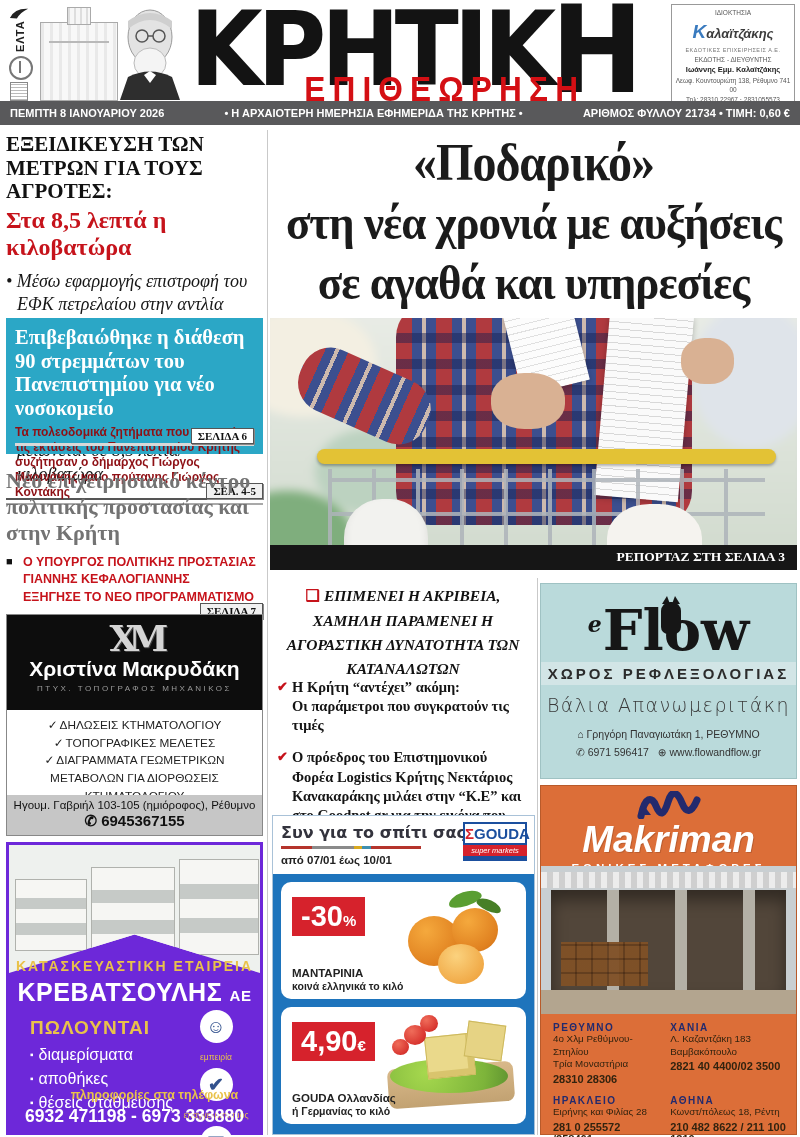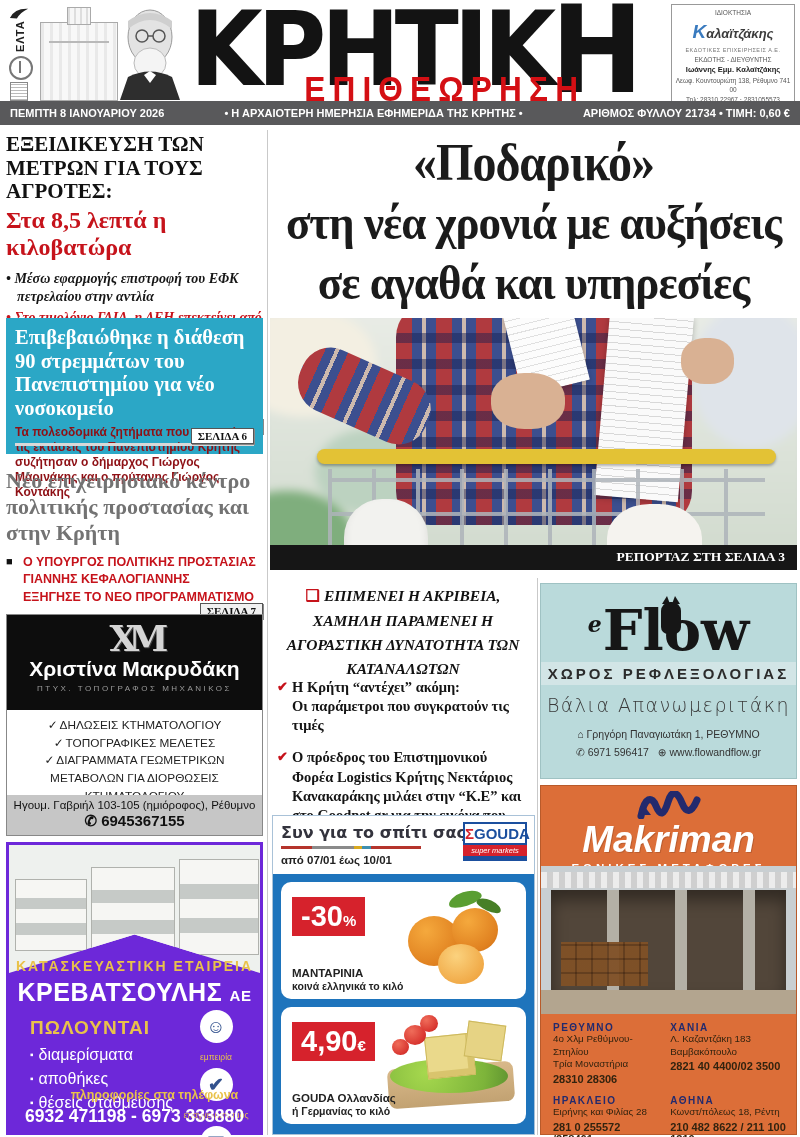--- a/index.html
+++ b/index.html
@@ -38,21 +38,21 @@
   .strip{position:absolute;left:0;right:0;top:101px;height:24px;background:#59595b;color:#fff;
          display:flex;justify-content:space-between;align-items:center;padding:0 10px;
          font-weight:bold;font-size:11px;box-sizing:border-box;}
   
   .vdiv1{position:absolute;left:267px;top:130px;bottom:2px;width:1px;background:#c9c9c9;}
   .vdiv2{position:absolute;left:537px;top:578px;bottom:2px;width:1px;background:#c9c9c9;}
   .a1{position:absolute;left:6px;top:133px;width:257px;}
   .a1-title{font-family:"Liberation Serif",serif;font-weight:bold;font-size:21px;line-height:1.12;color:#111;}
   .a1-sub{font-family:"Liberation Serif",serif;font-weight:bold;font-size:24px;color:#c6131b;margin-top:3px;}
   .bullets{margin-top:9px;}
-  .bullet{font-family:"Liberation Serif",serif;font-style:italic;font-weight:bold;font-size:14px;
+  .bullet{font-family:"Liberation Serif",serif;font-style:italic;font-weight:normal;font-size:18px;
           line-height:1.3;padding-left:11px;text-indent:-11px;margin-bottom:3px;color:#161616;}
   .bullet.red{color:#c6131b;}
   .rule{position:relative;height:3px;border-top:2px solid #555;border-bottom:2px solid #a9a9a9;margin-top:12px;}
   .page-badge{position:absolute;right:0;top:-17px;background:#f1f1f1;border:1px solid #555;
               box-shadow:1px 1px 0 #888;font-weight:bold;font-size:11px;padding:1px 6px;
               font-family:"Liberation Serif",serif;color:#111;}
   .a2{position:absolute;left:6px;top:318px;width:257px;height:136px;background:#2ba7c6;
       padding:8px 9px;box-sizing:border-box;}
   .a2-title{font-family:"Liberation Serif",serif;font-weight:bold;font-size:20.5px;line-height:1.15;color:#fff;}
   .a2-sub{font-weight:bold;font-size:12px;line-height:1.25;color:#8e1015;margin-top:5px;}

